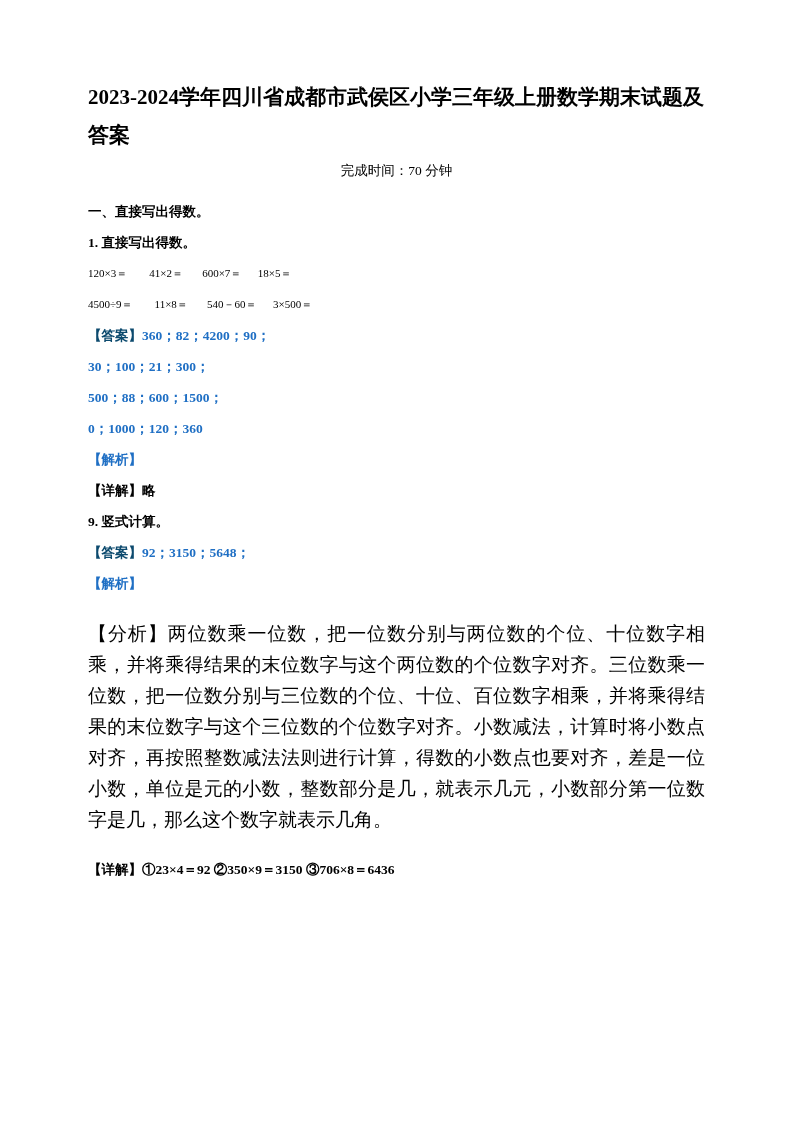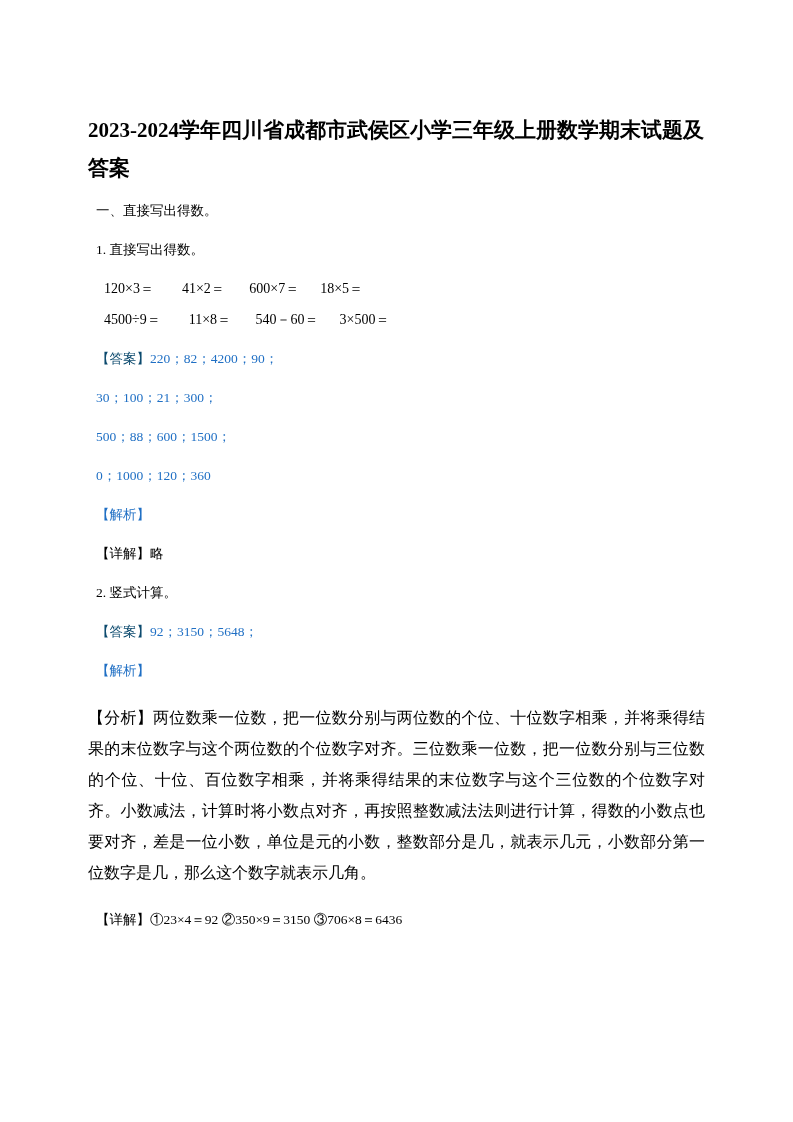--- a/index.html
+++ b/index.html
@@ -10,87 +10,88 @@
   body {
     width: 793px;
     height: 1122px;
     font-family: "Liberation Serif", "DejaVu Serif", serif;
     color: #000000;
   }
   .page {
     width: 793px;
     height: 1122px;
     box-sizing: border-box;
-    padding: 111px 88px 60px 88px;
+    padding: 78px 88px 60px 88px;
     position: relative;
   }
   .doc-title {
     font-size: 21px;
     font-weight: bold;
     line-height: 38px;
     text-align: left;
     margin: 0 0 4px 0;
     letter-spacing: 0px;
   }
   .subtitle {
     font-size: 13.5px;
     text-align: center;
     margin: 6px 0 14px 0;
     line-height: 22px;
   }
   .para {
     font-size: 13.5px;
     line-height: 31px;
-    margin: 8px;
+    margin: 0;
     text-align: justify;
+    font-weight: bold;
   }
   .ans {
     color: #1f6fc4;
     font-size: 13.5px;
   }
   .ans-label {
     color: #0c4a6e;
   }
   .row-cells {
-    font-size: 14px;
+    font-size: 11px;
     line-height: 31px;
     white-space: pre;
-    margin-left: 16px;
   }
   .analysis-body {
-    font-size: 16px;
+    font-size: 19px;
     line-height: 31px;
     text-align: justify;
   }
 </style>
 </head>
 <body>
 
 <div class="page">
 
   <h1 class="doc-title">2023-2024学年四川省成都市武侯区小学三年级上册数学期末试题及答案</h1>
 
+  <div class="subtitle">完成时间：70 分钟</div>
 
   <p class="para">一、直接写出得数。</p>
 
   <p class="para">1.  直接写出得数。</p>
 
   <div class="row-cells">120×3＝        41×2＝       600×7＝      18×5＝</div>
   <div class="row-cells">4500÷9＝        11×8＝       540－60＝      3×500＝</div>
 
-  <p class="para ans"><span class="ans-label">【答案】</span><span>220；82；4200；90；</span></p>
+  <p class="para ans"><span class="ans-label">【答案】</span><span>360；82；4200；90；</span></p>
   <p class="para ans">30；100；21；300；</p>
   <p class="para ans">500；88；600；1500；</p>
   <p class="para ans">0；1000；120；360</p>
 
   <p class="para ans">【解析】</p>
 
   <p class="para"><span>【详解】</span><span>略</span></p>
 
-  <p class="para">2.  竖式计算。</p>
+  <p class="para">9.  竖式计算。</p>
 
 
   <p class="para ans"><span class="ans-label">【答案】</span><span>92；3150；5648；</span></p>
 
   <p class="para ans">【解析】</p>
 
   <p class="analysis-body"><span>【分析】</span><span>两位数乘一位数，把一位数分别与两位数的个位、十位数字相乘，并将乘得结果的末位数字与这个两位数的个位数字对齐。三位数乘一位数，把一位数分别与三位数的个位、十位、百位数字相乘，并将乘得结果的末位数字与这个三位数的个位数字对齐。小数减法，计算时将小数点对齐，再按照整数减法法则进行计算，得数的小数点也要对齐，差是一位小数，单位是元的小数，整数部分是几，就表示几元，小数部分第一位数字是几，那么这个数字就表示几角。</span></p>
 
   <p class="para"><span>【详解】</span><span>①23×4＝92                ②350×9＝3150            ③706×8＝6436</span></p>
 

